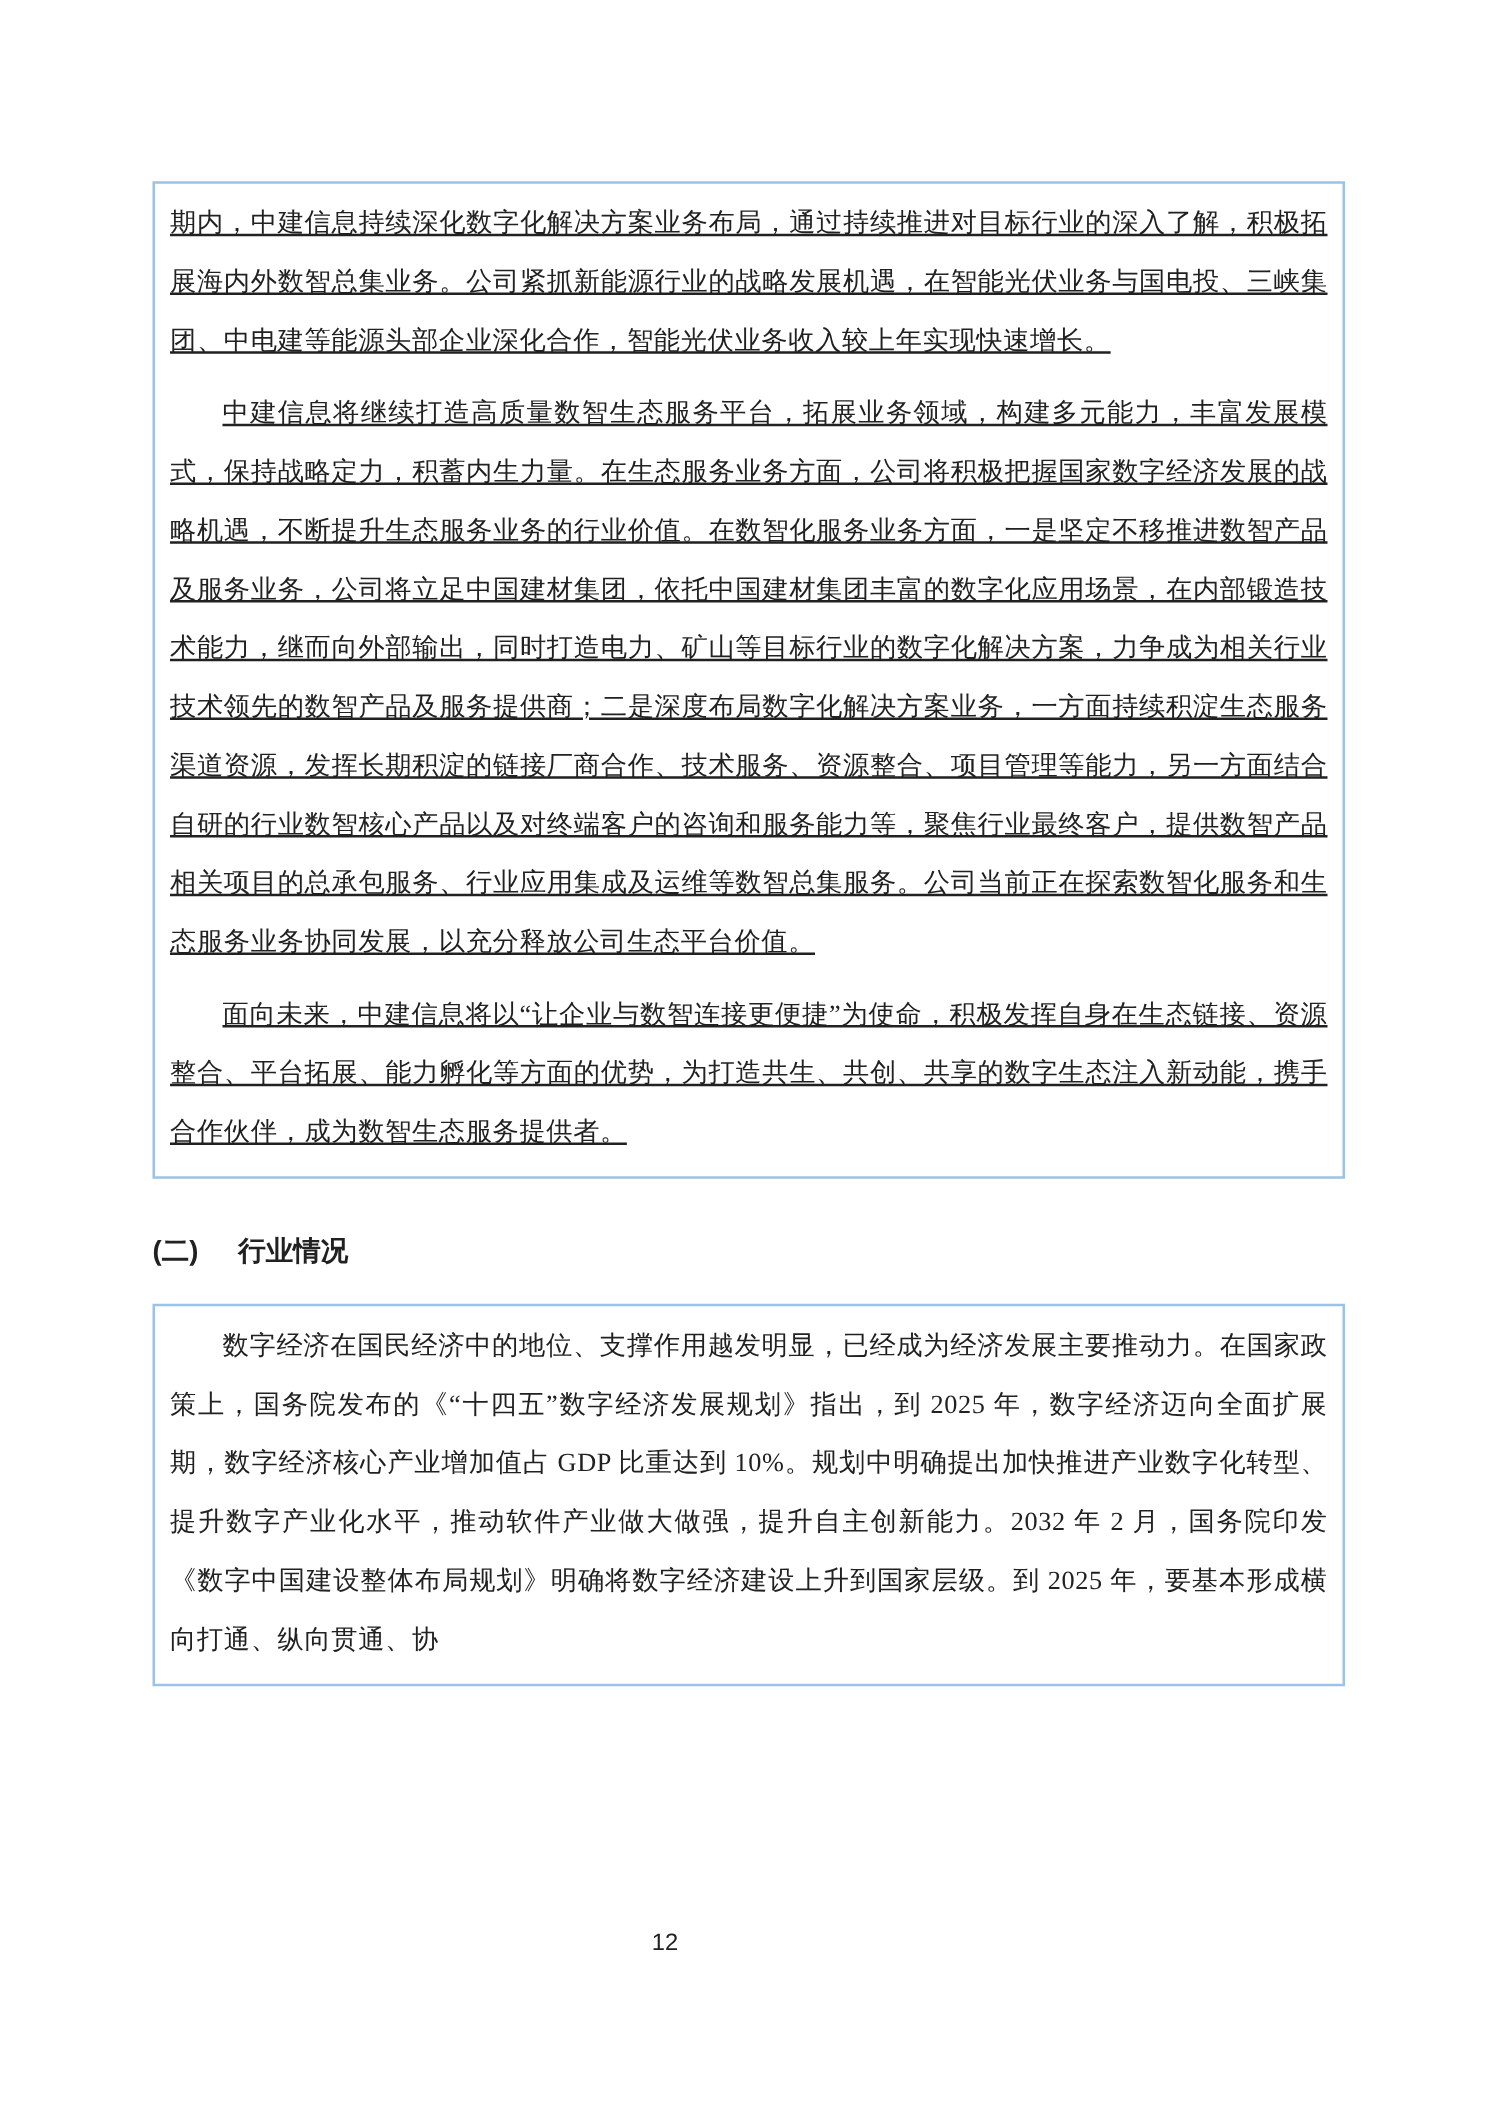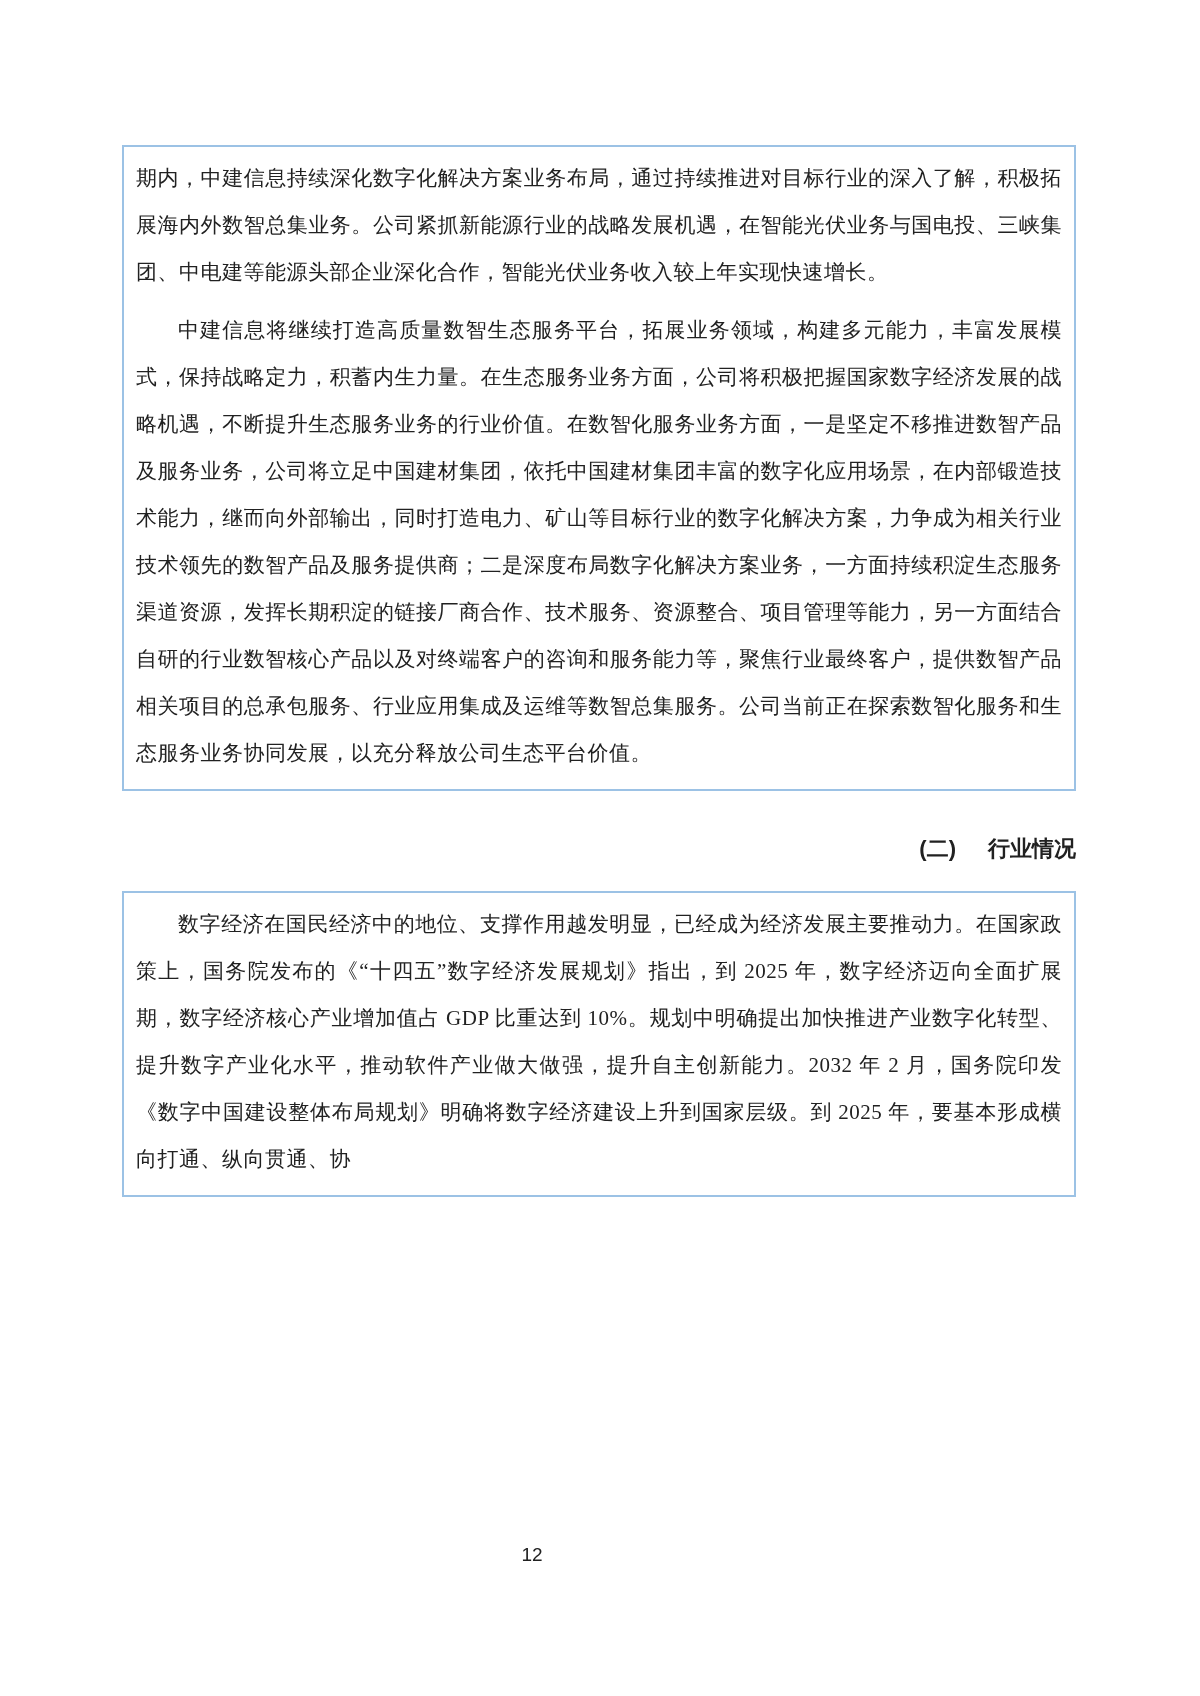--- a/index.html
+++ b/index.html
@@ -23,20 +23,21 @@
     height: 1696px;
   }
   .text-box {
     border: 2px solid #9cc2e5;
     padding: 8px 12px 12px 12px;
     box-sizing: border-box;
     background: #ffffff;
   }
   .box-1 {
     margin-top: 145px;
+    text-decoration: underline;
   }
   .box-2 {
     margin-top: 26px;
   }
   .text-box p {
     margin: 0 0 11px 0;
     font-size: 21px;
     line-height: 47px;
     text-align: justify;
     letter-spacing: 0.5px;
@@ -46,21 +47,20 @@
   }
   .indent {
     text-indent: 2em;
   }
   .section-heading {
     margin: 42px 0 0 0;
     font-size: 22px;
     font-weight: bold;
     line-height: 32px;
     font-family: "Liberation Sans", "DejaVu Sans", sans-serif;
-    text-align: right;
   }
   .section-heading .numbering {
     display: inline-block;
     margin-right: 32px;
   }
   .box-heading {
     font-size: 21px;
     font-weight: bold;
     line-height: 47px;
     margin: 0;
@@ -78,20 +78,21 @@
   }
 </style>
 </head>
 <body>
 
 <div class="page">
 
   <div class="text-box box-1">
     <p>期内，中建信息持续深化数字化解决方案业务布局，通过持续推进对目标行业的深入了解，积极拓展海内外数智总集业务。公司紧抓新能源行业的战略发展机遇，在智能光伏业务与国电投、三峡集团、中电建等能源头部企业深化合作，智能光伏业务收入较上年实现快速增长。</p>
     <p class="indent">中建信息将继续打造高质量数智生态服务平台，拓展业务领域，构建多元能力，丰富发展模式，保持战略定力，积蓄内生力量。在生态服务业务方面，公司将积极把握国家数字经济发展的战略机遇，不断提升生态服务业务的行业价值。在数智化服务业务方面，一是坚定不移推进数智产品及服务业务，公司将立足中国建材集团，依托中国建材集团丰富的数字化应用场景，在内部锻造技术能力，继而向外部输出，同时打造电力、矿山等目标行业的数字化解决方案，力争成为相关行业技术领先的数智产品及服务提供商；二是深度布局数字化解决方案业务，一方面持续积淀生态服务渠道资源，发挥长期积淀的链接厂商合作、技术服务、资源整合、项目管理等能力，另一方面结合自研的行业数智核心产品以及对终端客户的咨询和服务能力等，聚焦行业最终客户，提供数智产品相关项目的总承包服务、行业应用集成及运维等数智总集服务。公司当前正在探索数智化服务和生态服务业务协同发展，以充分释放公司生态平台价值。</p>
+    <p class="indent">面向未来，中建信息将以“让企业与数智连接更便捷”为使命，积极发挥自身在生态链接、资源整合、平台拓展、能力孵化等方面的优势，为打造共生、共创、共享的数字生态注入新动能，携手合作伙伴，成为数智生态服务提供者。</p>
   </div>
 
   <h2 class="section-heading">
     <span class="numbering">(二)</span><span>行业情况</span>
   </h2>
 
   <div class="text-box box-2">
     <p class="indent">数字经济在国民经济中的地位、支撑作用越发明显，已经成为经济发展主要推动力。在国家政策上，国务院发布的《“十四五”数字经济发展规划》指出，到 2025 年，数字经济迈向全面扩展期，数字经济核心产业增加值占 GDP 比重达到 10%。规划中明确提出加快推进产业数字化转型、提升数字产业化水平，推动软件产业做大做强，提升自主创新能力。2032 年 2 月，国务院印发《数字中国建设整体布局规划》明确将数字经济建设上升到国家层级。到 2025 年，要基本形成横向打通、纵向贯通、协</p>
   </div>
 

